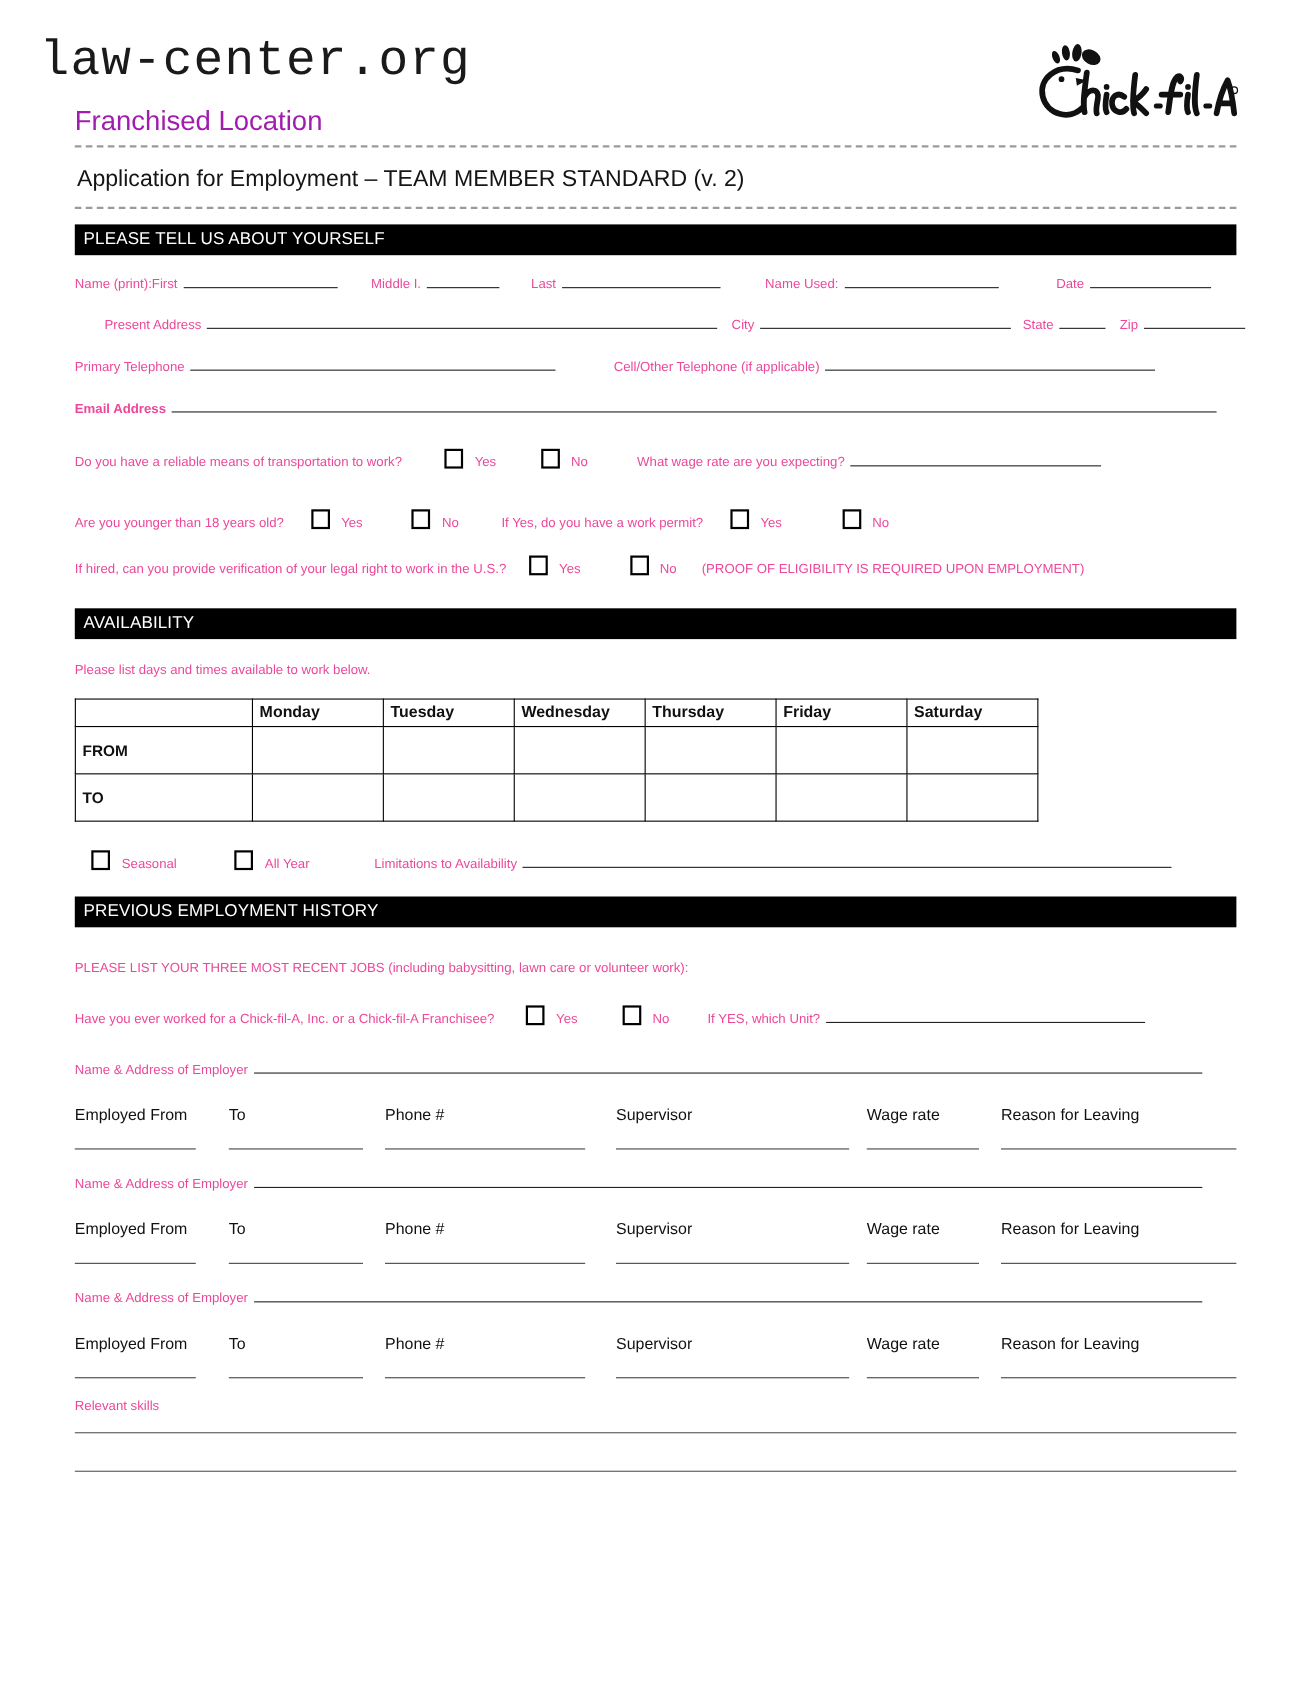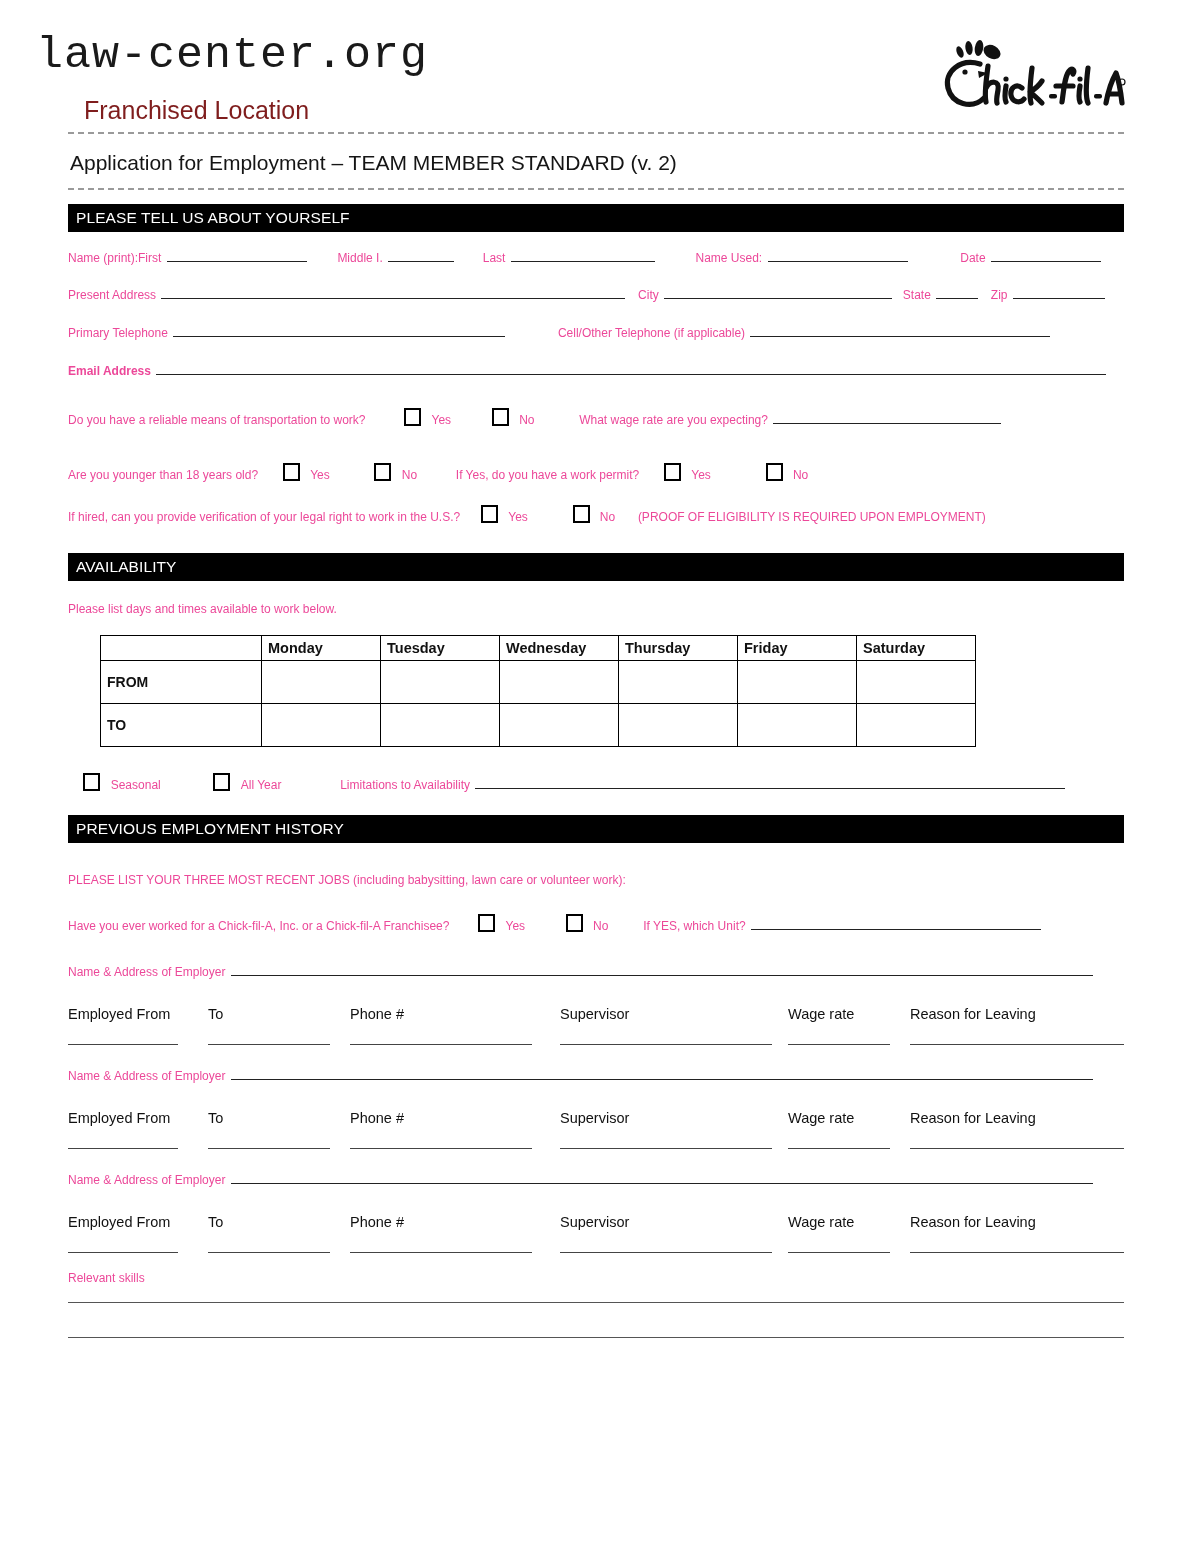--- a/index.html
+++ b/index.html
@@ -36,24 +36,24 @@
     left: -32px;
     top: 30px;
     font-family: "Liberation Mono", "DejaVu Sans Mono", monospace;
     font-size: 45px;
     letter-spacing: 1px;
     color: #1a1a1a;
     white-space: nowrap;
   }
   .brand-sub {
     position: absolute;
-    left: 16px;
+    left: 0px;
     top: 96px;
     font-size: 25px;
-    color: #7f1d1d;
+    color: #a21caf;
     white-space: nowrap;
   }
   .logo-wrap {
     position: absolute;
     right: -2px;
     top: 40px;
     width: 190px;
     height: 85px;
   }
   .logo-wrap svg { display:block; width:190px; height:85px; }
@@ -117,21 +117,20 @@
   }
 
   .sp { display:inline-block; }
 
   
   table.avail {
     border-collapse: collapse;
     width: 876px;
     margin-top: 16px;
     table-layout: fixed;
-    margin-left: 32px;
   }
   table.avail th, table.avail td {
     border: 1.4px solid #000;
     font-size: 14.5px;
     font-weight: normal;
     text-align: left;
     padding: 2px 6px;
     color: #111;
   }
   table.avail thead th { height: 20px; font-weight: normal; }
@@ -243,21 +242,21 @@
     <span class="r-lbl">Last</span>
     <span class="blank" style="width:144px;"></span>
     <span class="sp" style="width:32px;"></span>
     <span class="r-lbl">Name Used:</span>
     <span class="blank" style="width:140px;"></span>
     <span class="sp" style="width:44px;"></span>
     <span class="r-lbl">Date</span>
     <span class="blank" style="width:110px;"></span>
   </div>
 
-  <div class="row" style="margin-top:17px;">
+  <div class="row" style="margin-top:17px;margin-left:27px;">
     <span class="r-lbl">Present Address</span>
     <span class="blank" style="width:464px;"></span>
     <span class="sp" style="width:4px;"></span>
     <span class="r-lbl">City</span>
     <span class="blank" style="width:228px;"></span>
     <span class="sp" style="width:2px;"></span>
     <span class="r-lbl">State</span>
     <span class="blank" style="width:42px;"></span>
     <span class="sp" style="width:4px;"></span>
     <span class="r-lbl">Zip</span>

